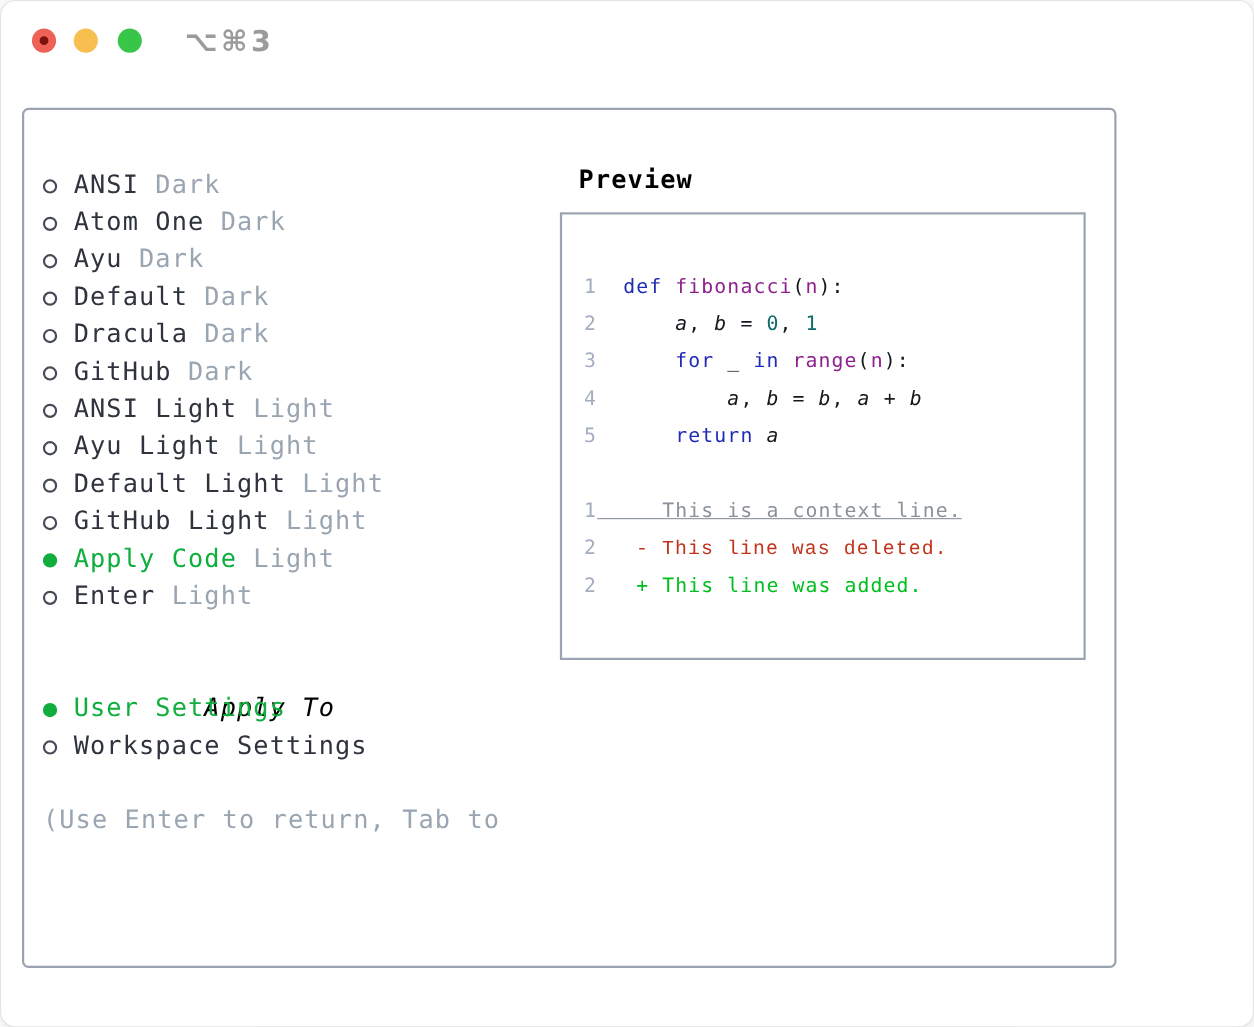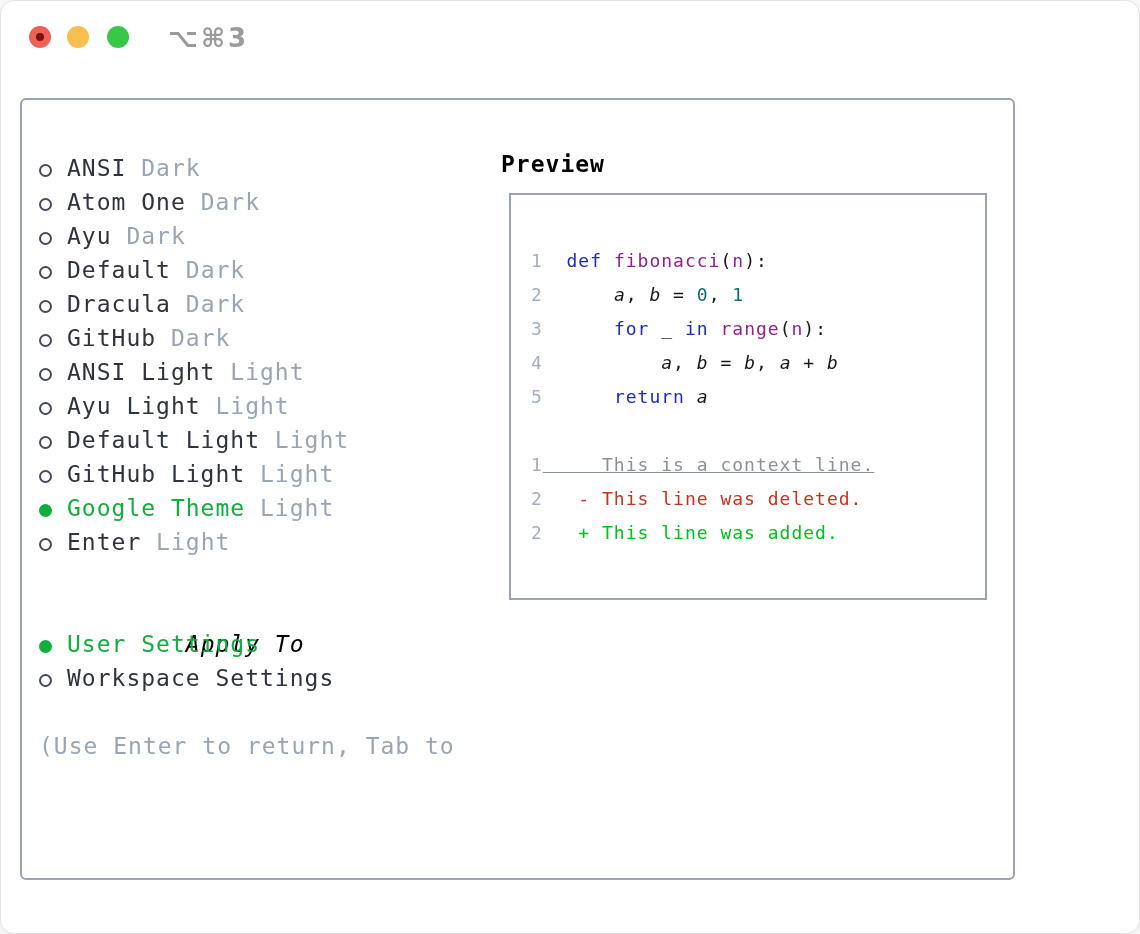--- a/index.html
+++ b/index.html
@@ -38,32 +38,32 @@
   .hdr{font-weight:bold;color:#000;}
   .applyhdr{color:#000;font-style:italic;}
   .bullet{display:inline-block;width:13px;height:13px;border:2px solid #464c57;
           border-radius:50%;vertical-align:-1px;}
   .bullet.filled{background:var(--c-select);border-color:var(--c-select);}
   .tname{color:var(--c-listtext);}
   .theme-row.selected .tname,.apply-row.selected .tname{color:var(--c-select);}
   .tvariant{color:var(--c-muted);text-align:center;}
   .hint{line-height:34px;font-size:23px;letter-spacing:1px;color:var(--c-muted);white-space:pre;}
   
-  .preview-label{position:absolute;left:479px;top:51px;font-size:23px;letter-spacing:1px;}
+  .preview-label{position:absolute;left:504px;top:51px;font-size:23px;letter-spacing:1px;}
   .preview-box{position:absolute;left:487px;top:93px;width:478px;height:407px;
                border:2px solid var(--c-border);background:#fff;
                padding:49px 0 0 20px;font-size:18px;letter-spacing:1px;overflow:hidden;}
   .ln{color:var(--c-ln);}
   .kw{color:var(--c-kw);}
   .fn{color:var(--c-fn);}
   .lit{color:var(--c-lit);}
   .pln{color:var(--c-text);}
   .var{color:var(--c-text);font-style:italic;}
   .ctx{color:var(--c-ctx);text-decoration:underline;}
-  .del{color:var(--c-del);}
+  .del{color:var(--c-del);font-family:Liberation Mono, monospace;}
   .add{color:var(--c-add);}
 </style>
 </head>
 <body>
 
 <div class="window">
   <div class="titlebar">
     <span class="tl red">
       <span class="dot"></span>
     </span>
@@ -78,21 +78,21 @@
           <div class="row theme-row"><span class="cell"><span class="bullet"></span></span><span class="tname">ANSI</span><span class="tvariant"> Dark</span></div>
           <div class="row theme-row"><span class="cell"><span class="bullet"></span></span><span class="tname">Atom One</span><span class="tvariant"> Dark</span></div>
           <div class="row theme-row"><span class="cell"><span class="bullet"></span></span><span class="tname">Ayu</span><span class="tvariant"> Dark</span></div>
           <div class="row theme-row"><span class="cell"><span class="bullet"></span></span><span class="tname">Default</span><span class="tvariant"> Dark</span></div>
           <div class="row theme-row"><span class="cell"><span class="bullet"></span></span><span class="tname">Dracula</span><span class="tvariant"> Dark</span></div>
           <div class="row theme-row"><span class="cell"><span class="bullet"></span></span><span class="tname">GitHub</span><span class="tvariant"> Dark</span></div>
           <div class="row theme-row"><span class="cell"><span class="bullet"></span></span><span class="tname">ANSI Light</span><span class="tvariant"> Light</span></div>
           <div class="row theme-row"><span class="cell"><span class="bullet"></span></span><span class="tname">Ayu Light</span><span class="tvariant"> Light</span></div>
           <div class="row theme-row"><span class="cell"><span class="bullet"></span></span><span class="tname">Default Light</span><span class="tvariant"> Light</span></div>
           <div class="row theme-row"><span class="cell"><span class="bullet"></span></span><span class="tname">GitHub Light</span><span class="tvariant"> Light</span></div>
-          <div class="row theme-row selected"><span class="cell"><span class="bullet filled"></span></span><span class="tname">Google Theme</span><span class="tvariant"> Light</span></div>
+          <div class="row theme-row selected"><span class="cell"><span class="bullet filled"></span></span><span class="tname">Apply Code</span><span class="tvariant"> Light</span></div>
           <div class="row theme-row"><span class="cell"><span class="bullet"></span></span><span class="tname">Enter</span><span class="tvariant"> Light</span></div>
         </div>
       <div class="row blank"></div>
       <div class="row">
         <span class="cell"></span><span class="applyhdr">Apply To</span>
       </div>
       <div id="apply-rows">
           <div class="row theme-row selected apply-row"><span class="cell"><span class="bullet filled"></span></span><span class="tname">User Settings</span></div>
           <div class="row theme-row apply-row"><span class="cell"><span class="bullet"></span></span><span class="tname">Workspace Settings</span></div>
         </div>

